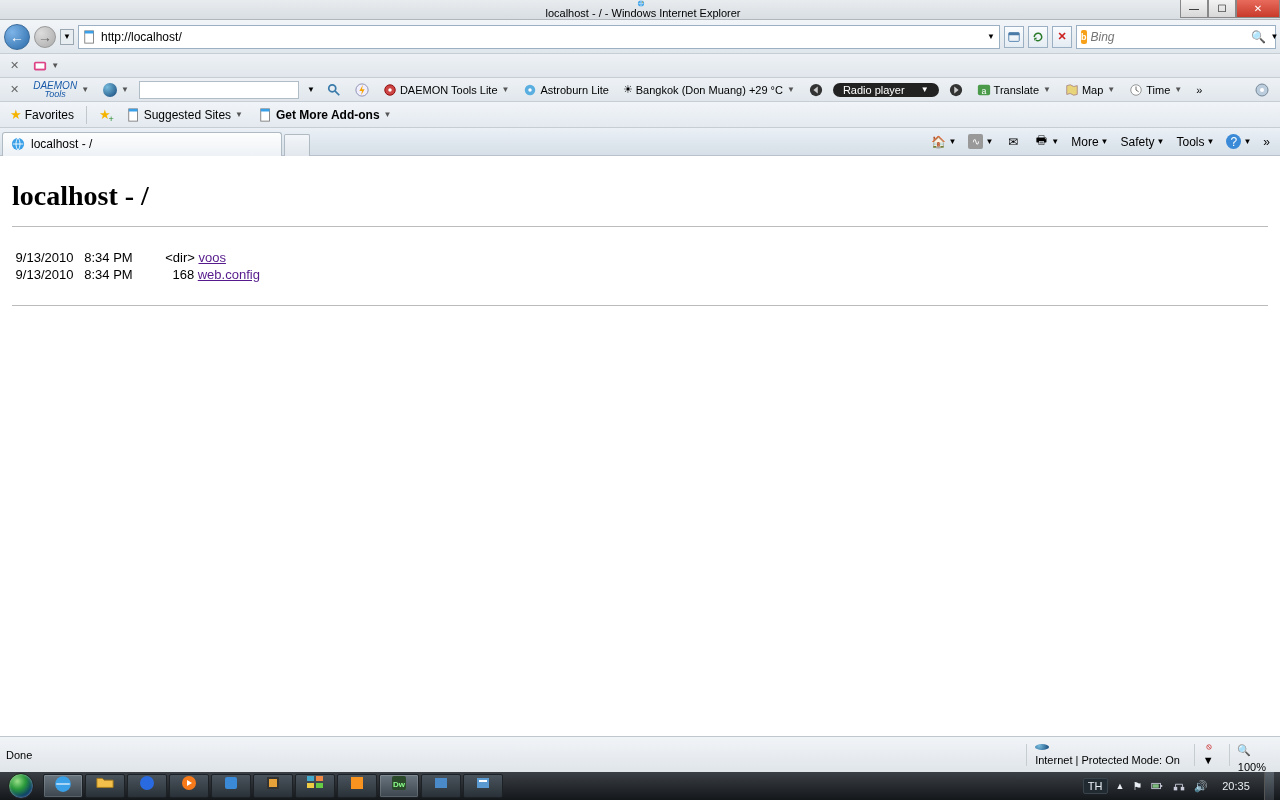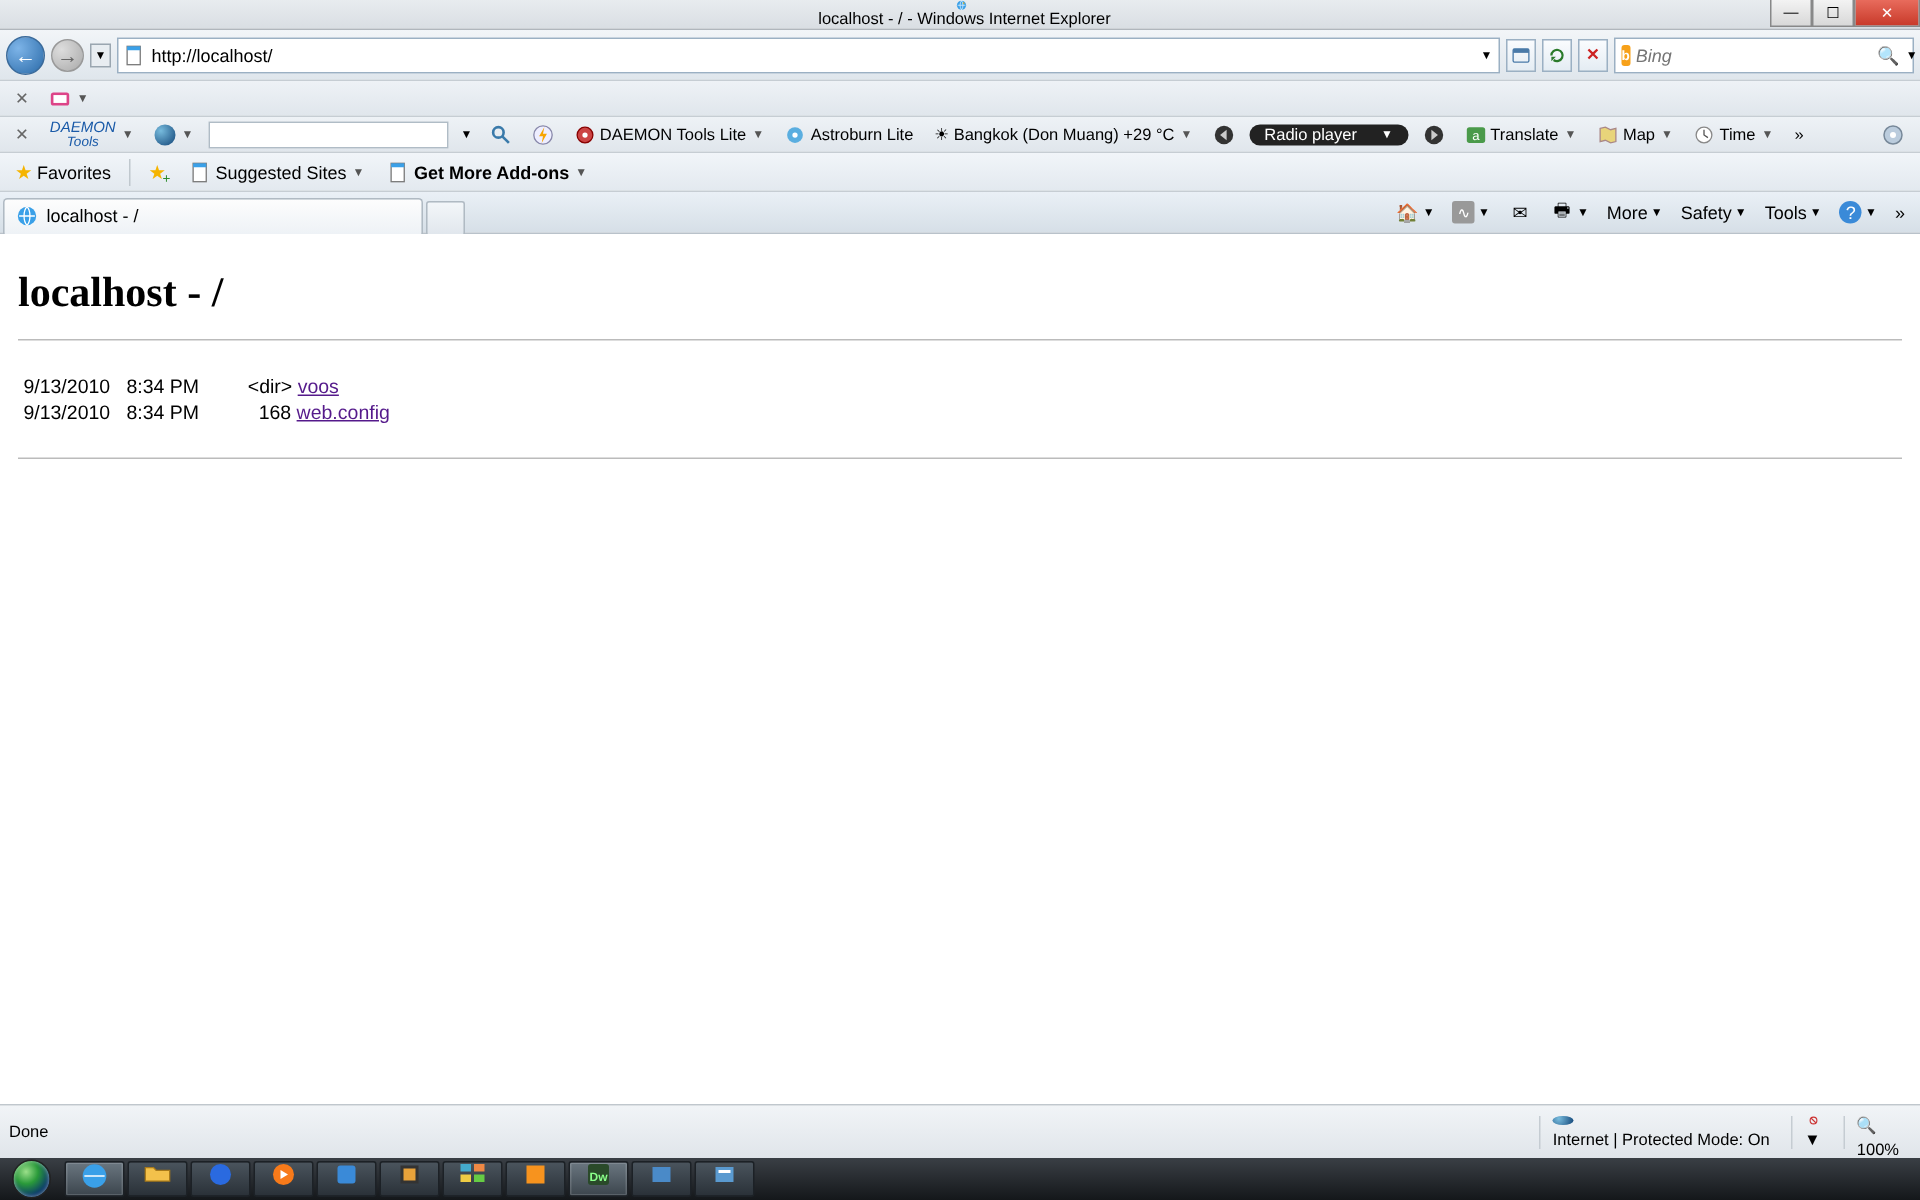--- a/index.html
+++ b/index.html
@@ -399,13 +399,31 @@
         <rect x="2" y="3" width="12" height="10" fill="#4a8ac8"></rect>
       </svg>
     </div>
   <div class="tbtn">
       <svg width="16" height="16" viewBox="0 0 16 16">
         <rect x="2" y="3" width="12" height="10" fill="#5a9ad0"></rect>
         <rect x="4" y="5" width="8" height="2" fill="#fff"></rect>
       </svg>
     </div>
 
+  <div class="tray">
+    <span class="lang">TH</span>
+    <span style="font-size:9px;">▲</span>
+    <span>⚑</span>
+    <svg class="trayicon" viewBox="0 0 16 16">
+        <rect x="2" y="5" width="10" height="6" fill="none" stroke="#dde"></rect>
+        <rect x="12" y="7" width="2" height="2" fill="#dde"></rect>
+        <rect x="3" y="6" width="7" height="4" fill="#8c8"></rect>
+      </svg>
+    <svg class="trayicon" viewBox="0 0 16 16">
+        <rect x="2" y="9" width="4" height="4" fill="#dde"></rect>
+        <rect x="10" y="9" width="4" height="4" fill="#dde"></rect>
+        <path d="M4 9V6h8v3" stroke="#dde" fill="none"></path>
+      </svg>
+    <span>🔊</span>
+    <span class="clock">20:35</span>
+    <div class="showdesk"></div>
+  </div>
 </div>
 
 </body></html>

